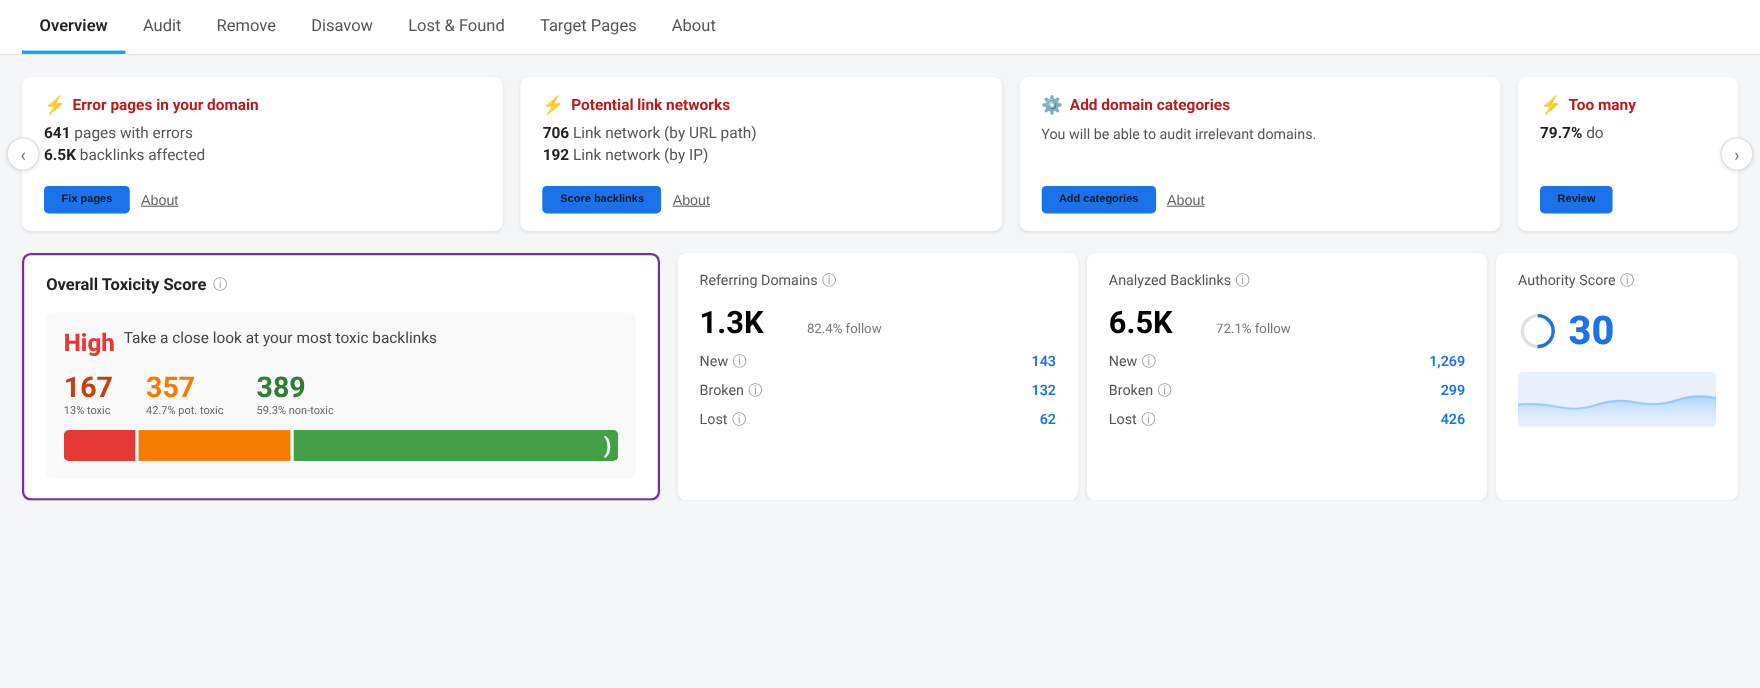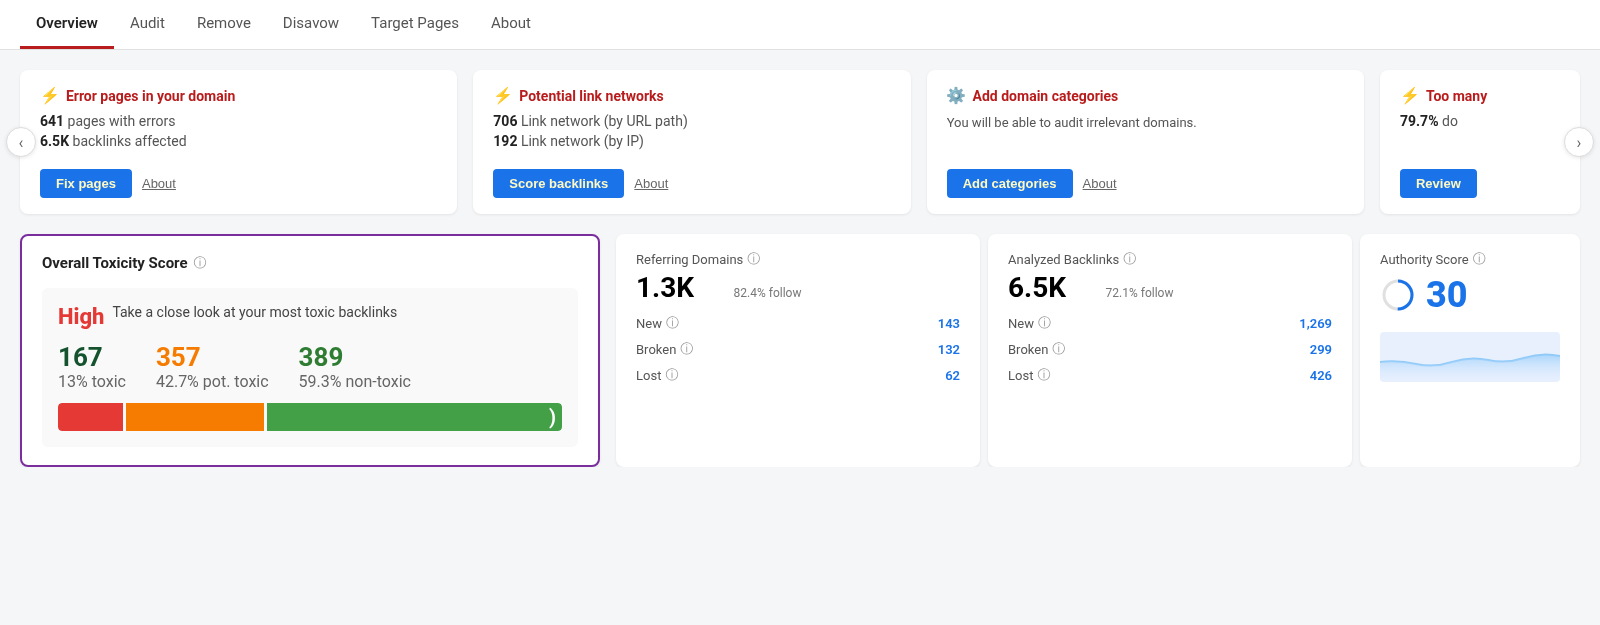--- a/index.html
+++ b/index.html
@@ -22,21 +22,21 @@
       padding: 14px 16px;
       cursor: pointer;
       font-size: 15px;
       color: #555;
       border-bottom: 3px solid transparent;
       white-space: nowrap;
     }
     .nav-item.active {
       color: #222;
       font-weight: 600;
-      border-bottom: 3px solid #b91c1c;
+      border-bottom: 3px solid #0ea5e9;
     }
 
     
     .main-content {
       padding: 20px 20px 0 20px;
     }
 
     
     .cards-row {
       display: flex;
@@ -106,26 +106,26 @@
       line-height: 1.5;
     }
     .card-actions {
       margin-top: 16px;
       display: flex;
       align-items: center;
       gap: 10px;
     }
     .btn-primary {
       background: #1a73e8;
-      color: #fef9c3;
+      color: #0f172a;
       border: none;
       padding: 7px 16px;
       border-radius: 4px;
       cursor: pointer;
-      font-size: 13px;
+      font-size: 10px;
       font-weight: 600;
       white-space: nowrap;
     }
     .btn-about {
       background: none;
       border: none;
       color: #666;
       font-size: 13px;
       cursor: pointer;
       text-decoration: underline;
@@ -186,25 +186,25 @@
       display: flex;
       gap: 30px;
       margin-bottom: 12px;
     }
     .tox-num-group { text-align: left; }
     .tox-num {
       font-size: 26px;
       font-weight: 700;
       line-height: 1.1;
     }
-    .tox-num.red { color: #14532d; }
+    .tox-num.red { color: #c2410c; }
     .tox-num.orange { color: #f57c00; }
     .tox-num.green { color: #2e7d32; }
     .tox-label {
-      font-size: 16px;
+      font-size: 10px;
       color: #666;
     }
     .tox-bar {
       display: flex;
       height: 28px;
       border-radius: 4px;
       overflow: hidden;
       gap: 3px;
     }
     .tox-bar-red { background: #e53935; flex: 13; border-radius: 4px 0 0 4px; }
@@ -234,21 +234,21 @@
       margin-right: 8px;
       box-shadow: 0 1px 3px rgba(0,0,0,0.08);
     }
     .metric-block:last-child { margin-right: 0; }
     .metric-label {
       font-size: 13px;
       color: #555;
       display: flex;
       align-items: center;
       gap: 4px;
-      margin-bottom: 6px;
+      margin-bottom: 16px;
     }
     .metric-value {
       font-size: 28px;
       font-weight: 700;
       color: #000000;
       line-height: 1;
     }
     .metric-follow {
       font-size: 12px;
       color: #777;
@@ -303,20 +303,21 @@
     }
   </style>
 </head>
 <body>
 
 <nav class="nav-bar">
   <div class="nav-item active">Overview</div>
   <div class="nav-item">Audit</div>
   <div class="nav-item">Remove</div>
   <div class="nav-item">Disavow</div>
+  <div class="nav-item">Lost &amp; Found</div>
   <div class="nav-item">Target Pages</div>
   <div class="nav-item">About</div>
 </nav>
 
 <div class="main-content">
 
   <div class="cards-row">
     <div class="nav-arrow left">‹</div>
 
     <div class="alert-card">

